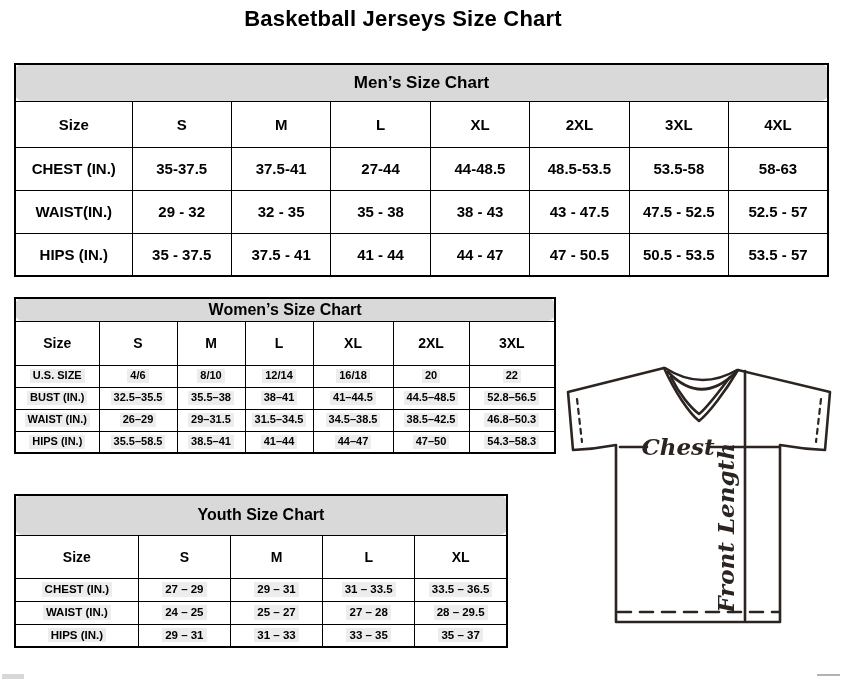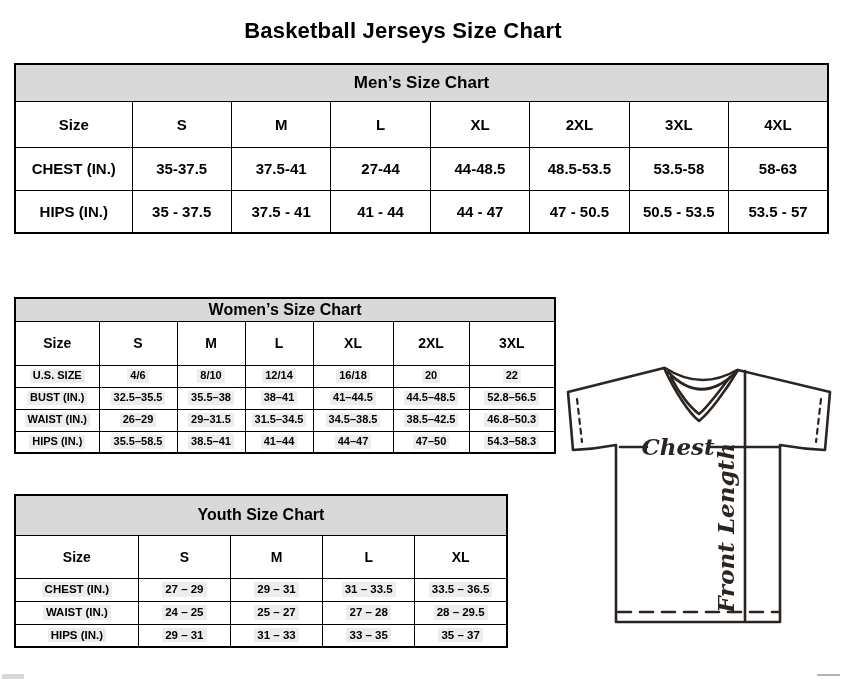--- a/index.html
+++ b/index.html
@@ -3,33 +3,33 @@
 <meta charset="utf-8">
 <style>
   * { margin:0; padding:0; box-sizing:border-box; }
   html,body { background:#fff; }
   body {
     width:843px; height:679px; position:relative; overflow:hidden;
     font-family:"Liberation Sans", sans-serif; color:#000;
   }
 
   .page-title {
-    position:absolute; top:18px; left:0; width:806px; text-align:center;
+    position:absolute; top:6px; left:0; width:806px; text-align:center;
     font-size:22px; font-weight:bold; letter-spacing:0.2px;
   }
 
   table.tbl {
     position:absolute; border-collapse:collapse; table-layout:fixed;
     background:#fff; border:2px solid #000;
   }
   .tbl td {
     border:1px solid #000; text-align:center; vertical-align:middle;
     font-weight:bold; overflow:hidden; white-space:nowrap;
   }
-  .tbl tr.band td { background:#d9d9d9; }
+  .tbl tr.band td { background:#d9d9d9;border-radius:8px; }
 
   
   table.men { left:14px; top:63px; width:815px; }
   .men col.c0 { width:117px; }
   .men tr.band  td { height:37px; font-size:17px; }
   .men tr.sizes td { height:46px; font-size:15px; }
   .men tr.data  td { height:43px; font-size:15px; }
   .men td.rl { font-size:14px; }
 
   
@@ -96,20 +96,30 @@
     </tr>
     <tr class="data">
       <td class="rl">CHEST (IN.)</td>
       <td>35-37.5</td>
       <td>37.5-41</td>
       <td>27-44</td>
       <td>44-48.5</td>
       <td>48.5-53.5</td>
       <td>53.5-58</td>
       <td>58-63</td>
+    </tr>
+    <tr class="data">
+      <td class="rl">WAIST(IN.)</td>
+      <td>29 - 32</td>
+      <td>32 - 35</td>
+      <td>35 - 38</td>
+      <td>38 - 43</td>
+      <td>43 - 47.5</td>
+      <td>47.5 - 52.5</td>
+      <td>52.5 - 57</td>
     </tr>
     <tr class="data">
       <td class="rl">HIPS (IN.)</td>
       <td>35 - 37.5</td>
       <td>37.5 - 41</td>
       <td>41 - 44</td>
       <td>44 - 47</td>
       <td>47 - 50.5</td>
       <td>50.5 - 53.5</td>
       <td>53.5 - 57</td>

